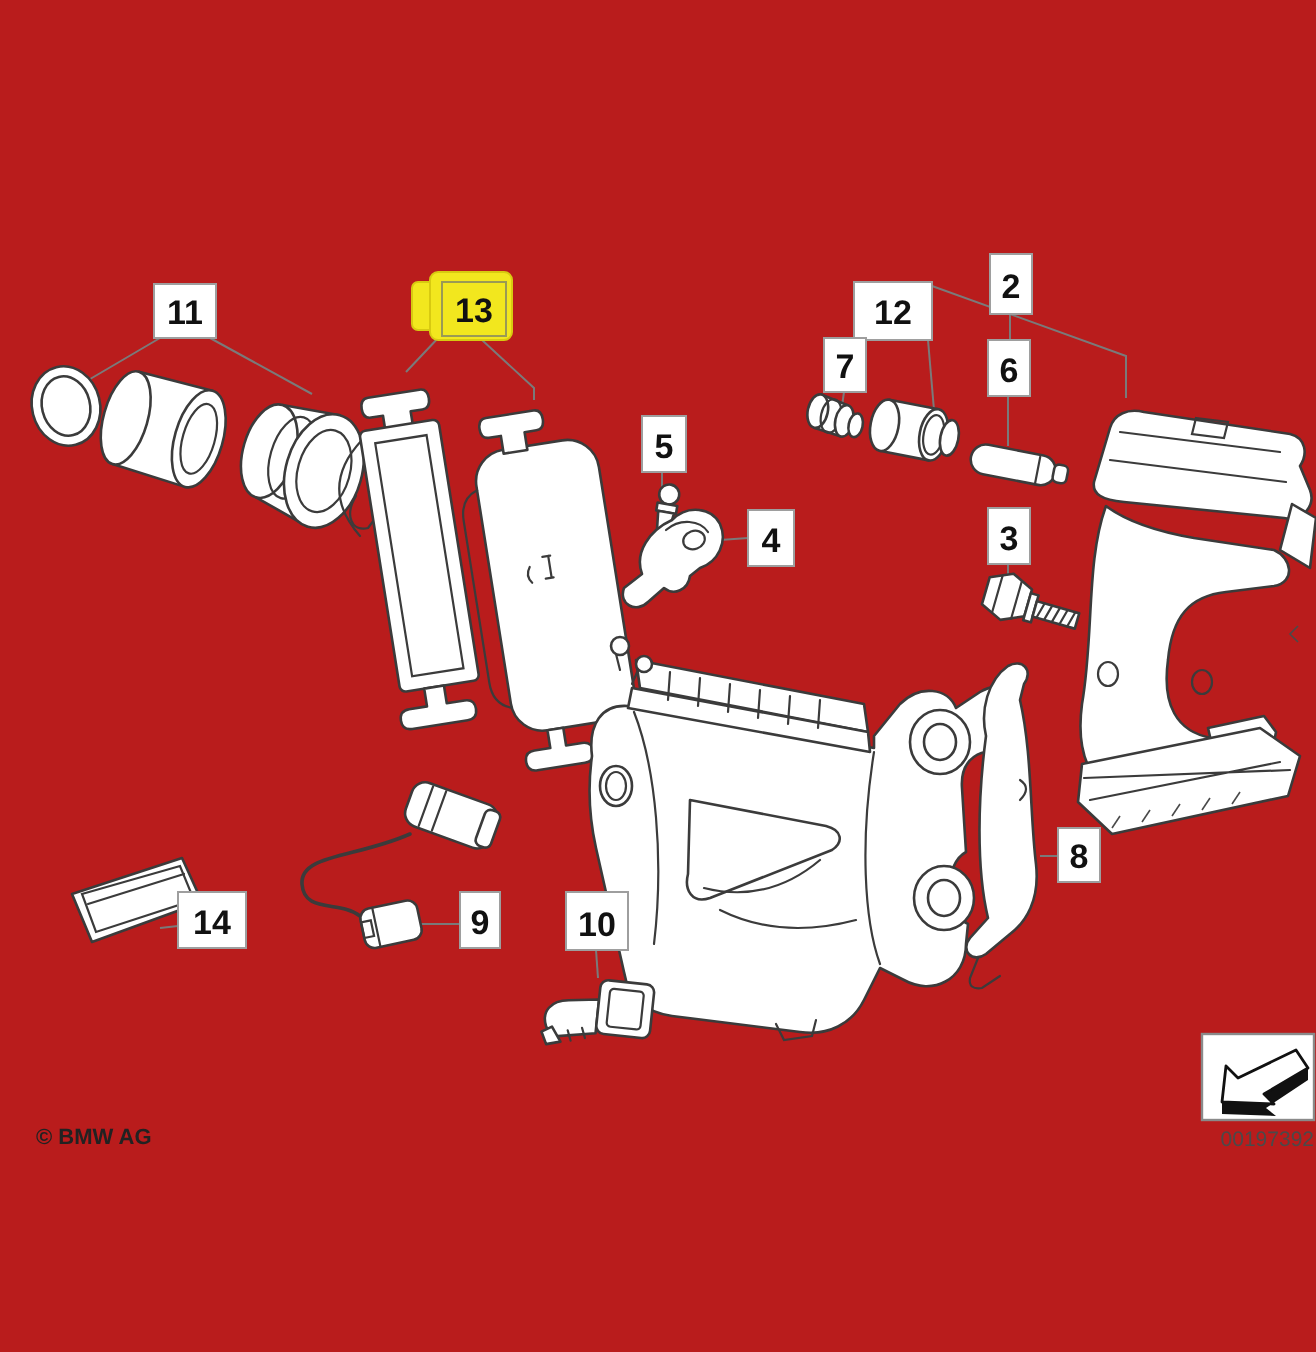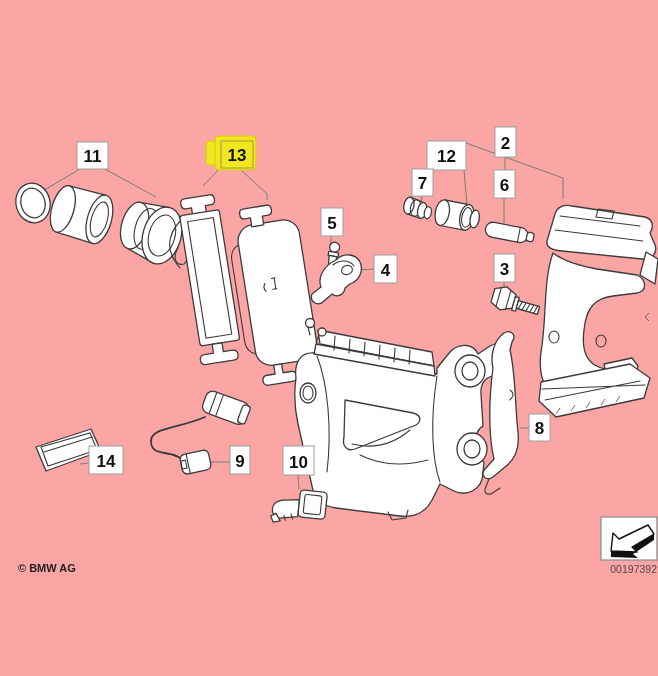--- a/index.html
+++ b/index.html
@@ -1,16 +1,16 @@
 <!DOCTYPE html>
 <html><head>
 <meta charset="utf-8">
 <style>
   html,body{margin:0;padding:0;background:#ffffff;}
-  .stage{position:relative;width:658px;height:676px;background:#fca5a5;overflow:hidden;
+  .stage{position:relative;width:658px;height:676px;background:#b91c1c;overflow:hidden;
          font-family:"Liberation Sans", sans-serif;}
   svg{position:absolute;left:0;top:0;}
   .part{stroke:#3b3b3b;stroke-width:1.3;fill:#ffffff;stroke-linejoin:round;stroke-linecap:round;}
   .partline{stroke:#3b3b3b;stroke-width:1.1;fill:none;stroke-linecap:round;}
   .thin{stroke:#4a4a4a;stroke-width:0.8;fill:none;}
   .leader{stroke:#7a7a7a;stroke-width:1;fill:none;}
   .callout-rect{fill:#ffffff;stroke:#9e9e9e;stroke-width:1;}
   .callout-text{font-family:"Liberation Sans", sans-serif;font-size:17px;font-weight:bold;fill:#111111;text-anchor:middle;}
   .footer-text{font-family:"Liberation Sans", sans-serif;font-size:11px;font-weight:bold;fill:#222222;}
   .stamp-num{font-family:"Liberation Sans", sans-serif;font-size:10.5px;fill:#4a4a4a;text-anchor:end;}

